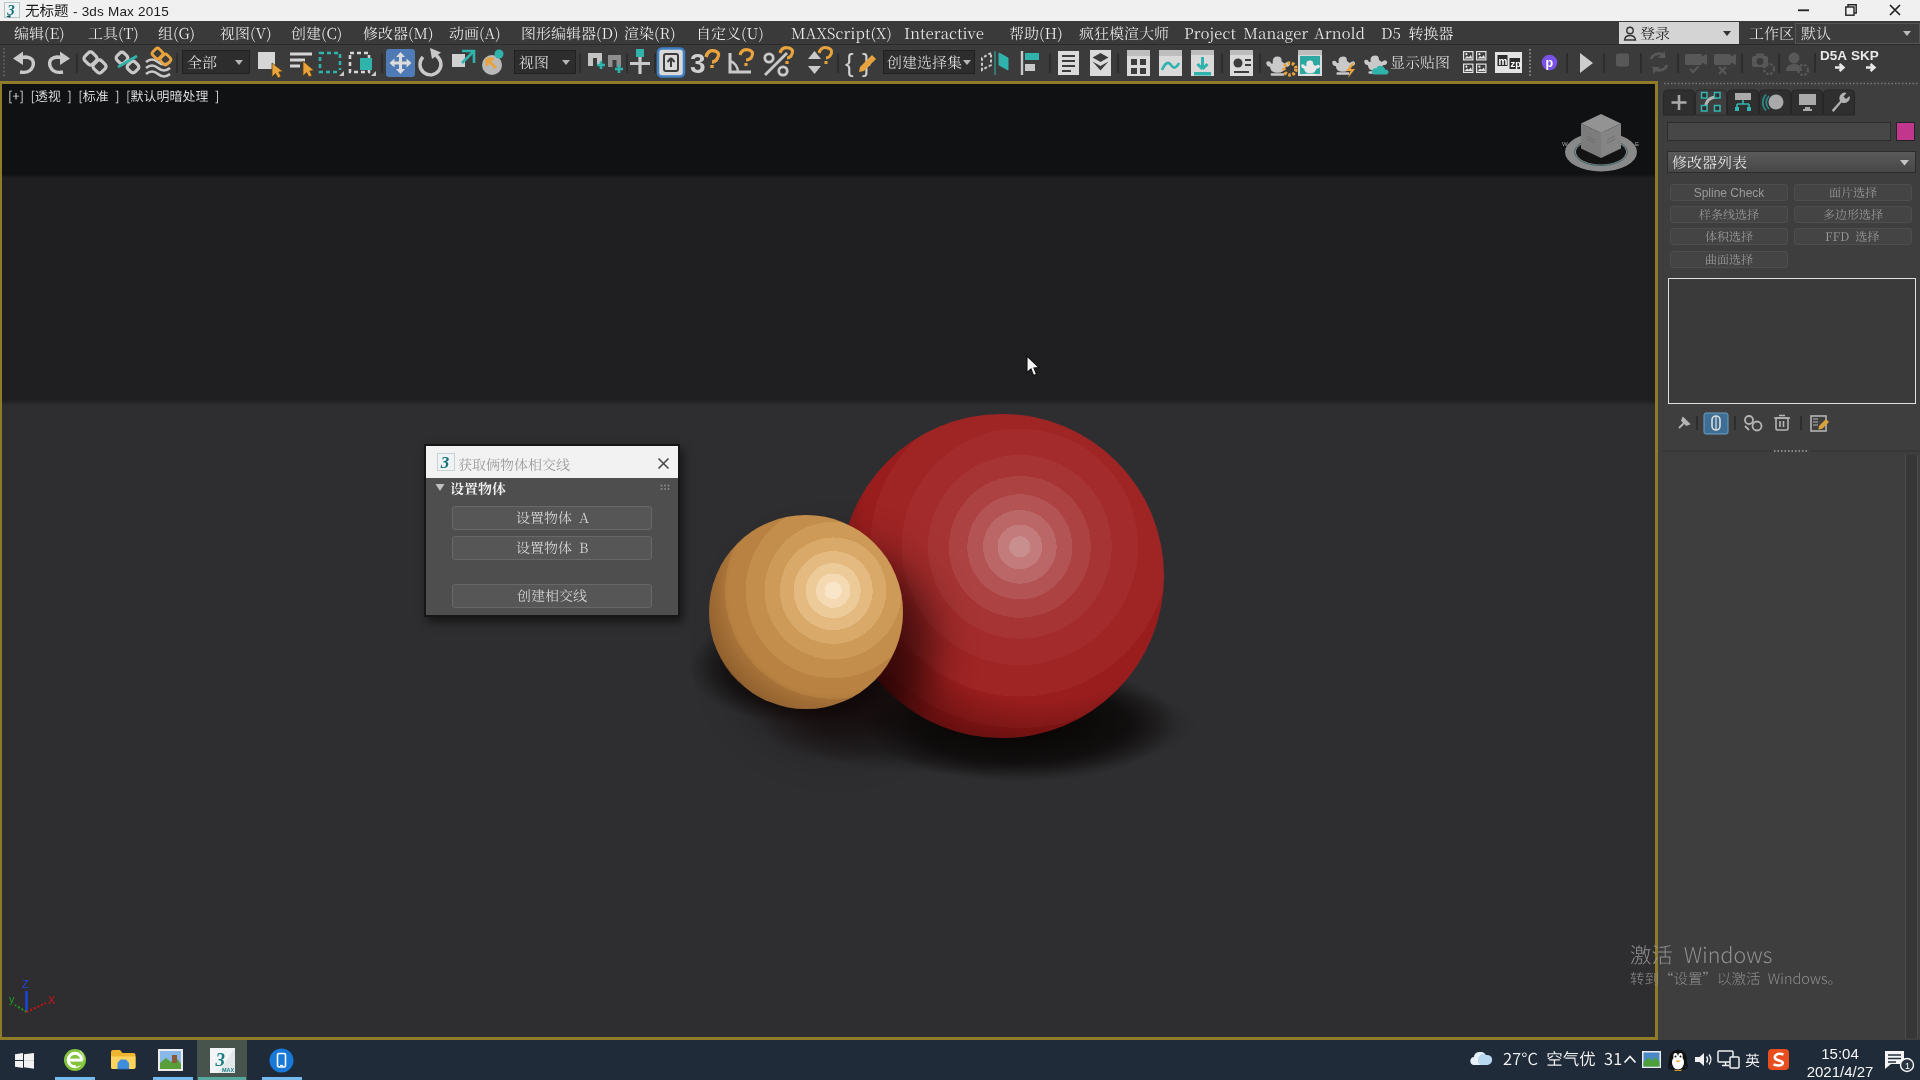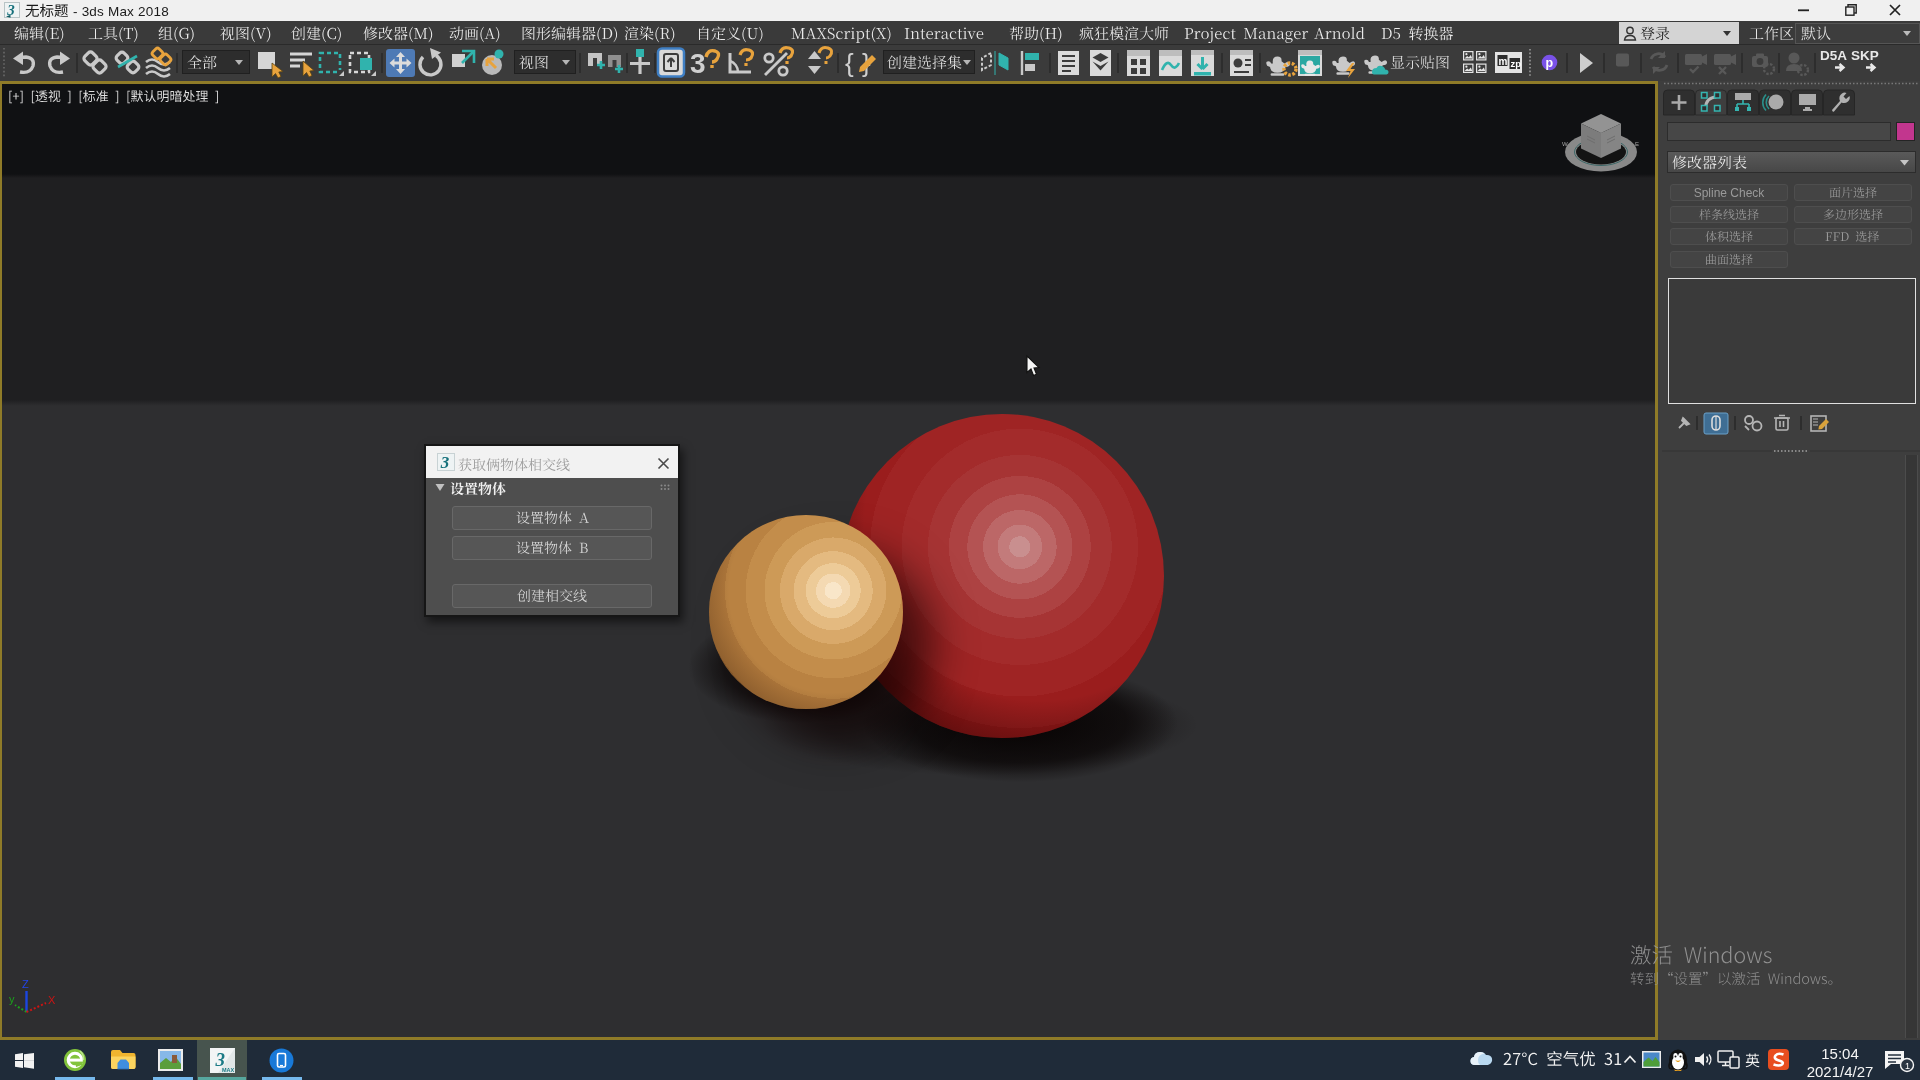--- a/index.html
+++ b/index.html
@@ -22,21 +22,21 @@
 <div style="left:1658px;top:81px;width:262px;height:959px;background:#3e3e3e;"></div>
 <div style="left:0px;top:1040px;width:1920px;height:40px;background:#1f2b39;"></div>
 <svg class="ic" style="left:4px;top:2px" width="16" height="17" viewBox="0 0 16 17">
       <rect x="0.5" y="0.5" width="15" height="15" fill="#eef3f4" stroke="#b8c4c6"></rect>
       <text x="3.2" y="13" font-family="Liberation Serif" font-weight="bold" font-style="italic" font-size="15" fill="#16717c">3</text>
       <path d="M2 14.5 L6.5 12.8 L6.5 15.8 Z" fill="#0f5a63"></path>
     </svg>
 <svg class="t" style="left:25px;top:2px" width="46" height="18">
       <path transform="translate(0,14)" d="M1.7 -11.2V-10.1H6.5C6.4 -9.1 6.4 -8 6.2 -6.9H0.8V-5.9H6C5.4 -3.4 4 -1 0.6 0.3C0.8 0.5 1.2 0.9 1.3 1.2C5 -0.3 6.5 -3 7.1 -5.9H7.4V-0.9C7.4 0.4 7.8 0.8 9.3 0.8C9.6 0.8 11.7 0.8 12 0.8C13.4 0.8 13.8 0.2 13.9 -2.1C13.6 -2.2 13.1 -2.4 12.9 -2.6C12.8 -0.6 12.7 -0.2 12 -0.2C11.5 -0.2 9.8 -0.2 9.4 -0.2C8.7 -0.2 8.5 -0.3 8.5 -0.9V-5.9H13.8V-6.9H7.3C7.5 -8 7.5 -9.1 7.6 -10.1H13V-11.2Z M21.3 -11.1V-10H27.6V-11.1ZM25.8 -4.7C26.5 -3.3 27.2 -1.4 27.4 -0.2L28.4 -0.6C28.1 -1.7 27.4 -3.6 26.7 -5ZM21.6 -5C21.2 -3.4 20.6 -1.9 19.8 -0.8C20 -0.7 20.5 -0.4 20.7 -0.3C21.4 -1.4 22.2 -3.1 22.6 -4.7ZM20.6 -7.6V-6.6H23.7V-0.3C23.7 -0.1 23.7 -0 23.4 0C23.3 0 22.6 0 21.8 -0C22 0.3 22.1 0.8 22.2 1.1C23.2 1.1 23.9 1.1 24.3 0.9C24.7 0.7 24.8 0.4 24.8 -0.2V-6.6H28.4V-7.6ZM17.4 -12.2V-9.1H15.2V-8.1H17.2C16.7 -6.3 15.8 -4.2 14.8 -3.1C15.1 -2.8 15.3 -2.4 15.5 -2.1C16.2 -3 16.9 -4.6 17.4 -6.1V1.1H18.5V-6.4C19 -5.7 19.6 -4.8 19.8 -4.4L20.5 -5.2C20.2 -5.6 18.9 -7.2 18.5 -7.7V-8.1H20.4V-9.1H18.5V-12.2Z M31.6 -8.9H34.5V-7.8H31.6ZM31.6 -10.8H34.5V-9.7H31.6ZM30.6 -11.6V-7H35.5V-11.6ZM39.1 -7.7C39 -3.9 38.7 -2.1 35.6 -1.1C35.8 -0.9 36.1 -0.6 36.2 -0.4C39.5 -1.5 39.9 -3.6 40 -7.7ZM39.6 -2.7C40.5 -2 41.6 -1.1 42.2 -0.5L42.8 -1.1C42.3 -1.7 41.1 -2.7 40.2 -3.3ZM30.8 -4.4C30.7 -2.3 30.4 -0.5 29.5 0.6C29.7 0.7 30.1 1 30.3 1.1C30.8 0.4 31.2 -0.4 31.4 -1.4C32.7 0.5 34.8 0.8 37.9 0.8H42.6C42.6 0.6 42.8 0.1 43 -0.1C42.1 -0.1 38.6 -0.1 37.9 -0.1C36.2 -0.1 34.7 -0.2 33.6 -0.6V-2.7H36V-3.5H33.6V-5.1H36.3V-5.9H29.7V-5.1H32.7V-1.2C32.2 -1.5 31.9 -2 31.6 -2.6C31.7 -3.1 31.7 -3.7 31.7 -4.3ZM36.8 -9.2V-3.1H37.7V-8.4H41.2V-3.2H42.2V-9.2H39.4C39.6 -9.6 39.8 -10.1 40 -10.6H42.8V-11.5H36.2V-10.6H38.9C38.7 -10.2 38.6 -9.6 38.4 -9.2Z" fill="#1a1a1a"></path>
     </svg>
-<span style="left:73px;top:3.5px;font-size:13.5px;color:#1a1a1a;letter-spacing:0.2px;">- 3ds Max 2018</span>
+<span style="left:73px;top:3.5px;font-size:13.5px;color:#1a1a1a;letter-spacing:0.2px;">- 3ds Max 2015</span>
 <svg class="ic" style="left:1793px;top:0px" width="127" height="21" viewBox="0 0 127 21">
       <rect x="5" y="9.4" width="11" height="1.8" fill="#222"></rect>
       <g fill="none" stroke="#222" stroke-width="1.4">
         <rect x="52.8" y="7" width="8.2" height="8.2"></rect>
         <path d="M55 7 V4.8 H63.2 V13 H61.2"></path>
       </g>
       <path d="M97 5 L107 15 M107 5 L97 15" stroke="#222" stroke-width="1.7"></path>
     </svg>
 <svg class="t" style="left:14px;top:25px" width="53" height="18">
       <path transform="translate(0,14)" d="M0.6 -1.1 1.3 0.2C1.4 0.1 1.5 0 1.6 -0.2C3.1 -1 4.3 -1.6 5.1 -2.1L5 -2.4C3.3 -1.8 1.5 -1.3 0.6 -1.1ZM4.4 -11.8 3 -12.5C2.6 -11.3 1.6 -9.1 0.8 -8.2C0.7 -8.1 0.4 -8.1 0.4 -8.1L0.9 -6.7C1.1 -6.8 1.2 -6.9 1.2 -7C1.9 -7.2 2.6 -7.3 3.1 -7.5C2.5 -6.3 1.7 -5.2 1 -4.5C0.9 -4.4 0.6 -4.3 0.6 -4.3L1.2 -3C1.3 -3.1 1.4 -3.2 1.5 -3.3C3 -3.8 4.4 -4.3 5.1 -4.6L5.1 -4.8C3.8 -4.6 2.4 -4.5 1.5 -4.4C2.9 -5.7 4.3 -7.5 5 -8.8C5.3 -8.8 5.5 -8.9 5.6 -9L4.2 -9.8C4 -9.3 3.8 -8.7 3.4 -8C2.6 -8 1.8 -8 1.2 -8C2.2 -9 3.2 -10.5 3.8 -11.6C4.1 -11.6 4.3 -11.7 4.4 -11.8ZM7.7 -3.2V-5.4H9V-3.2ZM9.7 0.2V-2.8H10.9V-0.1H11C11.4 -0.1 11.6 -0.3 11.6 -0.4V-2.8H12.9V-0.1C12.9 0 12.8 0.1 12.6 0.1C12.4 0.1 11.7 0 11.7 0V0.3C12.1 0.3 12.3 0.4 12.4 0.6C12.5 0.7 12.6 0.9 12.6 1.2C13.6 1.1 13.7 0.7 13.7 -0V-5.3C14 -5.3 14.2 -5.4 14.3 -5.5L13.2 -6.3L12.8 -5.8H7.9L6.9 -6.3V1.1H7C7.4 1.1 7.7 0.9 7.7 0.8V-2.8H9V0.4H9.1C9.4 0.4 9.7 0.3 9.7 0.2ZM5.8 -10.7V-6.9C5.8 -4.2 5.6 -1.3 4 1L4.2 1.2C6.5 -1.1 6.7 -4.4 6.7 -7V-7.7H12.6V-7H12.8C13 -7 13.5 -7.2 13.5 -7.3V-10.1C13.7 -10.1 13.9 -10.2 14 -10.3L13 -11.1L12.5 -10.6H10.2C10.8 -10.7 10.9 -12 8.8 -12.7L8.7 -12.6C9.1 -12.1 9.6 -11.4 9.7 -10.7C9.8 -10.7 9.9 -10.6 10 -10.6H6.9L5.8 -11.1ZM6.7 -8.1V-10.1H12.6V-8.1ZM12.9 -3.2H11.6V-5.4H12.9ZM10.9 -3.2H9.7V-5.4H10.9Z M19.1 -12.1 17.7 -12.5C17.6 -11.8 17.4 -10.9 17.1 -9.9H15.4L15.5 -9.4H17C16.7 -8.2 16.3 -7 16.1 -6.1C15.8 -6.1 15.5 -5.9 15.4 -5.9L16.4 -5L16.9 -5.5H18.4V-3C17.1 -2.6 16.1 -2.4 15.6 -2.3L16.3 -1C16.4 -1.1 16.5 -1.2 16.6 -1.4L18.4 -2.1V1.2H18.5C19 1.2 19.3 0.9 19.3 0.9V-2.5L21.5 -3.6L21.4 -3.8L19.3 -3.2V-5.5H21C21.2 -5.5 21.4 -5.6 21.4 -5.7C21 -6.1 20.4 -6.7 20.4 -6.7L19.8 -6H19.3V-8C19.6 -8 19.8 -8.2 19.8 -8.4L18.4 -8.5V-6H16.9C17.2 -6.9 17.6 -8.2 17.9 -9.4H21C21.2 -9.4 21.4 -9.5 21.4 -9.7C21 -10.1 20.2 -10.7 20.2 -10.7L19.6 -9.9H18C18.2 -10.6 18.4 -11.3 18.5 -11.8C18.9 -11.8 19 -11.9 19.1 -12.1ZM28 -8.6 27.4 -7.8H20.6L20.7 -7.3H22V-1.2L20.2 -0.9L20.4 -0.5L26.7 -1.3V1.2H26.8C27.3 1.2 27.6 1 27.6 0.9V-1.5L29.2 -1.7C29.4 -1.7 29.6 -1.8 29.6 -1.9C29.2 -2.4 28.5 -3 28.5 -3L27.9 -1.9L27.6 -1.9V-7.3H28.9C29.1 -7.3 29.2 -7.4 29.3 -7.6C28.8 -8 28 -8.6 28 -8.6ZM26.7 -1.8 22.9 -1.3V-3.2H26.7ZM26.7 -7.3V-5.7H22.9V-7.3ZM26.7 -3.7H22.9V-5.3H26.7ZM22.9 -9.5V-11.4H26.8V-9.5ZM21.9 -12.3V-8.3H22.1C22.6 -8.3 22.9 -8.5 22.9 -8.6V-9.1H26.8V-8.5H26.9C27.4 -8.5 27.7 -8.7 27.7 -8.7V-11.3C28 -11.4 28.2 -11.4 28.3 -11.5L27.2 -12.4L26.7 -11.8H23.1Z M32.4 -4.5C32.4 -7.3 33 -9.3 35 -12L34.7 -12.3C32.5 -10 31.4 -7.5 31.4 -4.5C31.4 -1.5 32.5 0.9 34.7 3.2L35 3C33.1 0.2 32.4 -1.7 32.4 -4.5Z M43.7 -8.2H44.3L44.2 -10.9H36.3V-10.5L37.8 -10.3C37.8 -8.9 37.8 -7.4 37.8 -5.9V-5.1C37.8 -3.5 37.8 -2.1 37.8 -0.6L36.3 -0.4V0H44.5L44.6 -2.7H44L43.5 -0.5H39.2C39.1 -2 39.1 -3.5 39.1 -5.3H41.8L42 -3.8H42.5V-7.4H42L41.8 -5.8H39.1C39.1 -7.4 39.1 -8.9 39.2 -10.4H43.3Z M48.3 -4.5C48.3 -1.7 47.7 0.2 45.7 3L46 3.2C48.2 0.9 49.3 -1.5 49.3 -4.5C49.3 -7.5 48.2 -10 46 -12.3L45.7 -12C47.6 -9.3 48.3 -7.3 48.3 -4.5Z" fill="#eaeaea"></path>

